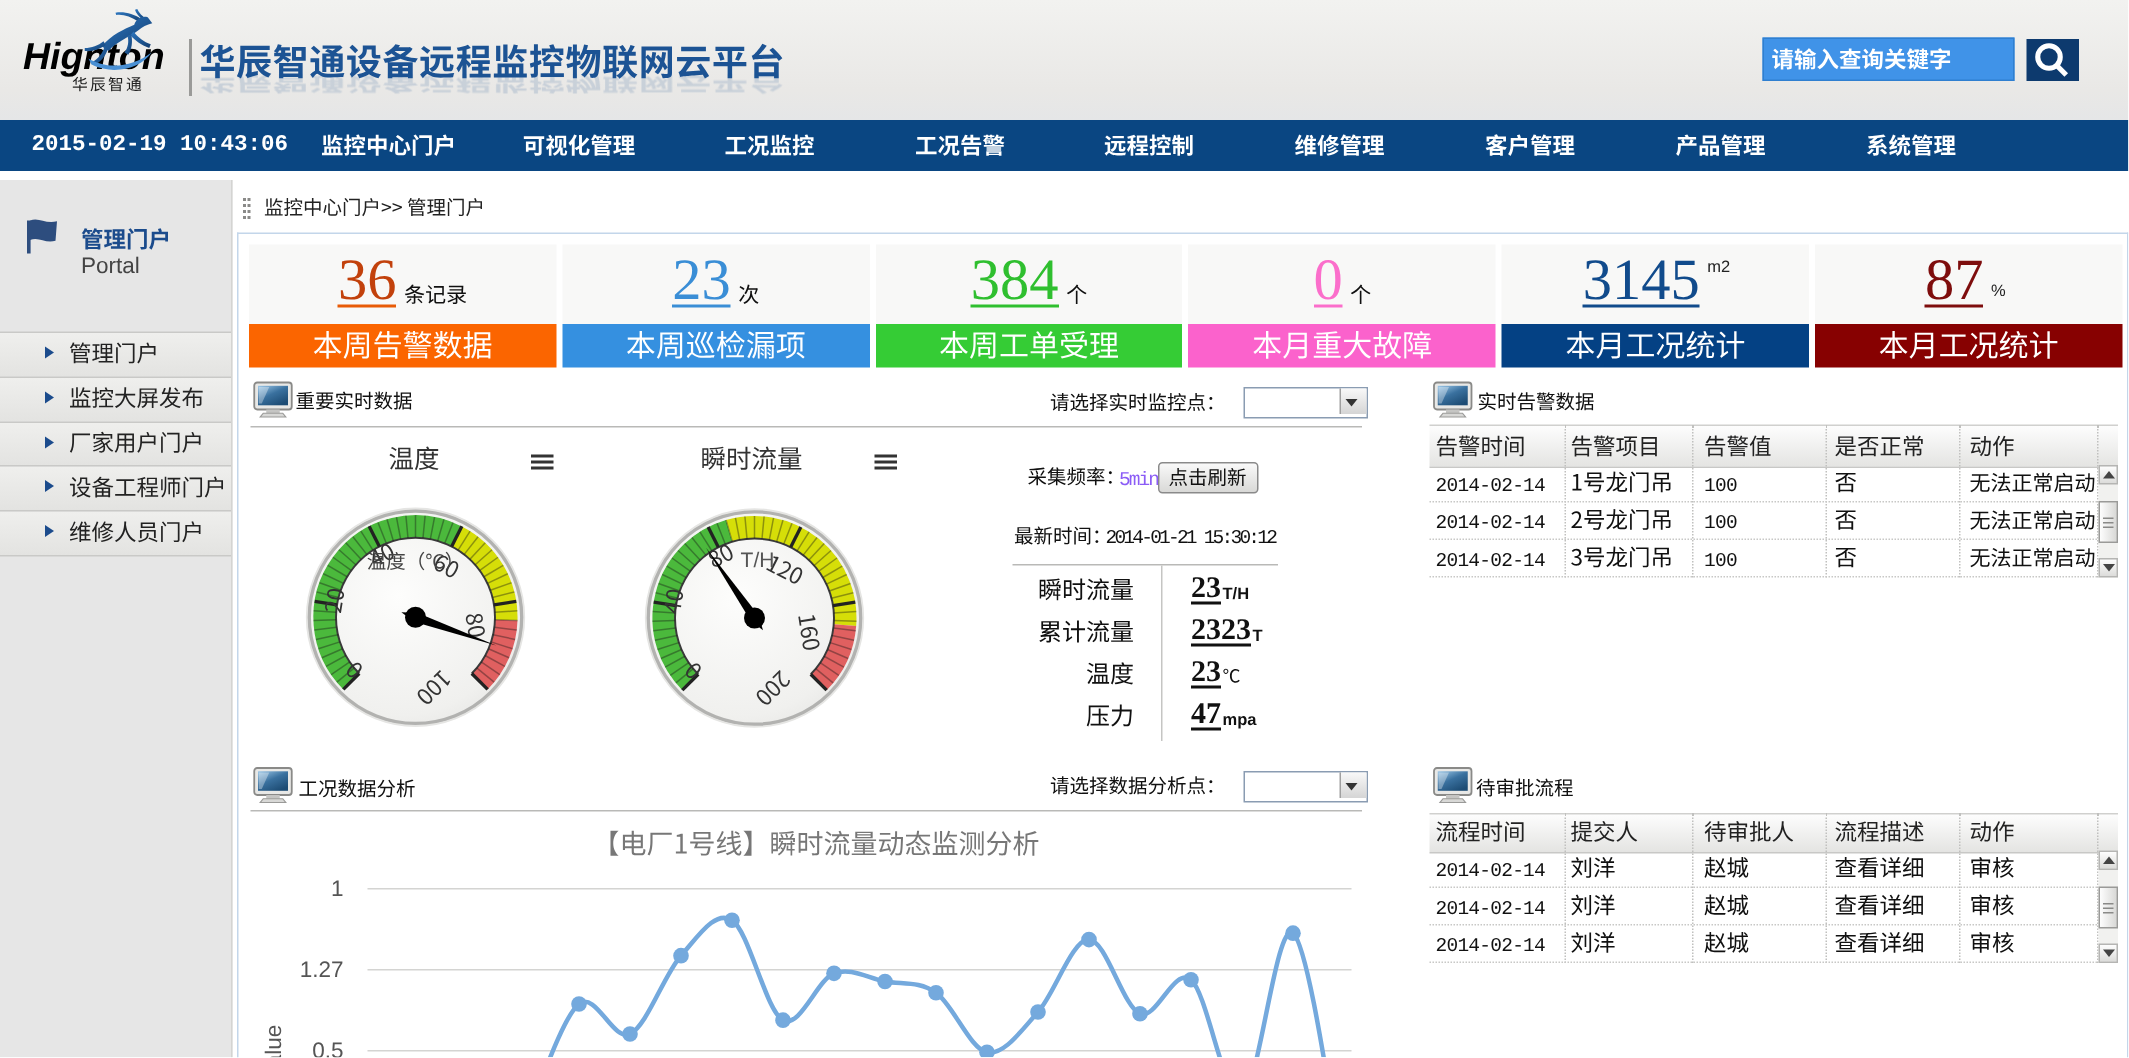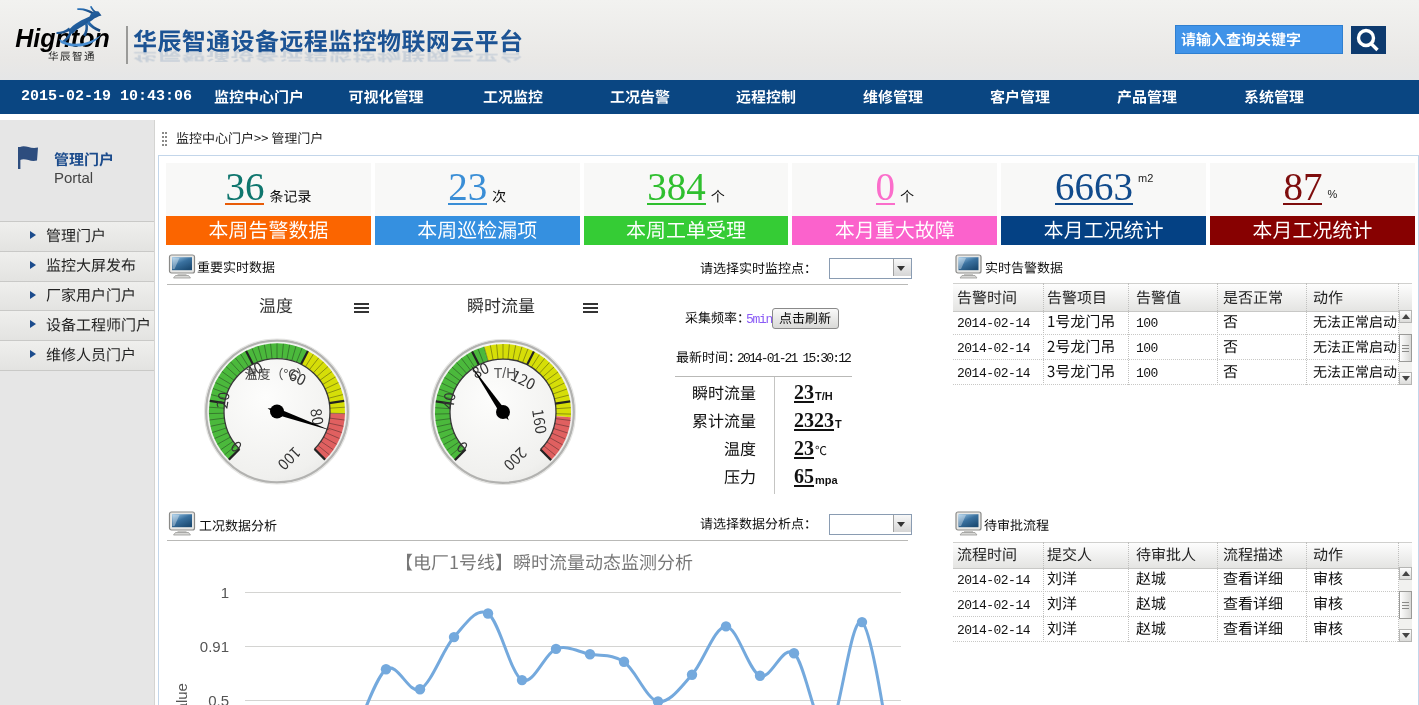--- a/index.html
+++ b/index.html
@@ -15,33 +15,33 @@
     <div style="position:absolute;left:30px;top:290.6px;width:0;height:0;border-left:6px solid #1b4b8c;border-top:4.5px solid transparent;border-bottom:4.5px solid transparent;"></div>
     <div style="position:absolute;left:0;top:310.4px;width:154px;height:28.8px;border-top:1px solid #c9c9c7;background:linear-gradient(#efefed,#e3e3e1);"></div>
     <div style="position:absolute;left:30px;top:320.4px;width:0;height:0;border-left:6px solid #1b4b8c;border-top:4.5px solid transparent;border-bottom:4.5px solid transparent;"></div>
     <div style="position:absolute;left:0;top:340.2px;width:154px;height:28.8px;border-top:1px solid #c9c9c7;background:linear-gradient(#efefed,#e3e3e1);"></div>
     <div style="position:absolute;left:30px;top:350.2px;width:0;height:0;border-left:6px solid #1b4b8c;border-top:4.5px solid transparent;border-bottom:4.5px solid transparent;"></div>
     <div style="position:absolute;left:0;top:370.0px;width:154px;height:1px;background:#c9c9c7;"></div>
     <div style="position:absolute;left:54px;top:169px;font:15px 'Liberation Sans',sans-serif;color:#444;">Portal</div>
     <div style="position:absolute;left:158px;top:155px;width:1259px;height:550px;border:1px solid #c3d6ea;border-bottom:none;"></div>
     <div style="position:absolute;left:166.0px;top:163px;width:204.8px;height:53px;background:#f8f8f7;"></div>
     <div style="position:absolute;left:166.0px;top:216px;width:204.8px;height:29px;background:#fb6500;"></div>
-    <div style="position:absolute;left:225.4px;top:170px;width:39.0px;text-align:center;font:39px 'Liberation Serif',serif;color:#0f766e;border-bottom:2px solid #e85b07;line-height:33px;">36</div>
+    <div style="position:absolute;left:225.4px;top:170px;width:39.0px;text-align:center;font:39px 'Liberation Serif',serif;color:#c2410c;border-bottom:2px solid #e85b07;line-height:33px;">36</div>
     <div style="position:absolute;left:374.8px;top:163px;width:204.8px;height:53px;background:#f8f8f7;"></div>
     <div style="position:absolute;left:374.8px;top:216px;width:204.8px;height:29px;background:#3590e0;"></div>
     <div style="position:absolute;left:448.2px;top:170px;width:39.0px;text-align:center;font:39px 'Liberation Serif',serif;color:#3a8ed6;border-bottom:2px solid #3a8ed6;line-height:33px;">23</div>
     <div style="position:absolute;left:583.6px;top:163px;width:204.8px;height:53px;background:#f8f8f7;"></div>
     <div style="position:absolute;left:583.6px;top:216px;width:204.8px;height:29px;background:#35cc35;"></div>
     <div style="position:absolute;left:647.2px;top:170px;width:58.5px;text-align:center;font:39px 'Liberation Serif',serif;color:#2fbf2f;border-bottom:2px solid #2fbf2f;line-height:33px;">384</div>
     <div style="position:absolute;left:792.4px;top:163px;width:204.8px;height:53px;background:#f8f8f7;"></div>
     <div style="position:absolute;left:792.4px;top:216px;width:204.8px;height:29px;background:#fb62cc;"></div>
     <div style="position:absolute;left:875.6px;top:170px;width:19.5px;text-align:center;font:39px 'Liberation Serif',serif;color:#fb6ecb;border-bottom:2px solid #fb6ecb;line-height:33px;">0</div>
     <div style="position:absolute;left:1001.2px;top:163px;width:204.8px;height:53px;background:#f8f8f7;"></div>
     <div style="position:absolute;left:1001.2px;top:216px;width:204.8px;height:29px;background:#044184;"></div>
-    <div style="position:absolute;left:1055.1px;top:170px;width:78.0px;text-align:center;font:39px 'Liberation Serif',serif;color:#114b8c;border-bottom:2px solid #114b8c;line-height:33px;">6663</div>
+    <div style="position:absolute;left:1055.1px;top:170px;width:78.0px;text-align:center;font:39px 'Liberation Serif',serif;color:#114b8c;border-bottom:2px solid #114b8c;line-height:33px;">3145</div>
     <div style="position:absolute;left:1138.1px;top:172px;font:11px 'Liberation Sans',sans-serif;color:#222;">m2</div>
     <div style="position:absolute;left:1210.0px;top:163px;width:204.8px;height:53px;background:#f8f8f7;"></div>
     <div style="position:absolute;left:1210.0px;top:216px;width:204.8px;height:29px;background:#870101;"></div>
     <div style="position:absolute;left:1283.4px;top:170px;width:39.0px;text-align:center;font:39px 'Liberation Serif',serif;color:#7e0d0d;border-bottom:2px solid #7e0d0d;line-height:33px;">87</div>
     <div style="position:absolute;left:1327.4px;top:188px;font:11px 'Liberation Sans',sans-serif;color:#222;">%</div>
     <div style="position:absolute;left:167px;top:284px;width:741px;height:1px;background:#b9b9b7;"></div>
     <div style="position:absolute;left:167px;top:540px;width:741px;height:1px;background:#b9b9b7;"></div>
     <div style="position:absolute;left:829px;top:258px;width:81px;height:19px;background:#fff;border:1px solid #8a9cb2;"></div>
     <div style="position:absolute;left:893px;top:259px;width:17px;height:17px;background:linear-gradient(#f8f8f8,#d5d5d5);border-left:1px solid #a0a0a0;"></div>
     <div style="position:absolute;left:897px;top:266px;width:0;height:0;border-top:5px solid #333;border-left:4px solid transparent;border-right:4px solid transparent;"></div>
@@ -51,21 +51,21 @@
     <div style="position:absolute;left:746px;top:312px;font:13px 'Liberation Mono',monospace;letter-spacing:-1.3px;color:#8b5cf6;">5min</div>
     <div style="position:absolute;left:772px;top:308px;width:65px;height:19px;background:linear-gradient(#f9f9f9,#d9d9d7);border:1px solid #8a8a8a;border-radius:3px;"></div>
     <div style="position:absolute;left:737px;top:351px;font:13px 'Liberation Mono',monospace;letter-spacing:-1.85px;color:#111;">2014-01-21 15:30:12</div>
     <div style="position:absolute;left:675px;top:376px;width:177px;height:1px;background:#b9b9b7;"></div>
     <div style="position:absolute;left:774px;top:377px;width:1px;height:117px;background:#c5c5c3;"></div>
     <div style="position:absolute;left:794px;top:384.0px;font:bold 20px 'Liberation Serif',serif;line-height:17px;color:#111;border-bottom:2px solid #111;">23</div>
     <div style="position:absolute;left:815.0px;top:390.0px;font:bold 11px 'Liberation Sans',sans-serif;color:#111;">T/H</div>
     <div style="position:absolute;left:794px;top:412.0px;font:bold 20px 'Liberation Serif',serif;line-height:17px;color:#111;border-bottom:2px solid #111;">2323</div>
     <div style="position:absolute;left:835.0px;top:418.0px;font:bold 11px 'Liberation Sans',sans-serif;color:#111;">T</div>
     <div style="position:absolute;left:794px;top:440.0px;font:bold 20px 'Liberation Serif',serif;line-height:17px;color:#111;border-bottom:2px solid #111;">23</div>
-    <div style="position:absolute;left:794px;top:468.0px;font:bold 20px 'Liberation Serif',serif;line-height:17px;color:#111;border-bottom:2px solid #111;">65</div>
+    <div style="position:absolute;left:794px;top:468.0px;font:bold 20px 'Liberation Serif',serif;line-height:17px;color:#111;border-bottom:2px solid #111;">47</div>
     <div style="position:absolute;left:815.0px;top:474.0px;font:bold 11px 'Liberation Sans',sans-serif;color:#111;">mpa</div>
     <div style="position:absolute;left:354px;top:302.5px;width:15px;height:2.6px;background:#333;"></div>
     <div style="position:absolute;left:354px;top:306.7px;width:15px;height:2.6px;background:#333;"></div>
     <div style="position:absolute;left:354px;top:310.9px;width:15px;height:2.6px;background:#333;"></div>
     <div style="position:absolute;left:583px;top:302.5px;width:15px;height:2.6px;background:#333;"></div>
     <div style="position:absolute;left:583px;top:306.7px;width:15px;height:2.6px;background:#333;"></div>
     <div style="position:absolute;left:583px;top:310.9px;width:15px;height:2.6px;background:#333;"></div>
     <div style="position:absolute;left:953px;top:283px;width:459px;height:27px;background:linear-gradient(#fdfdfd,#e4e4e2);border-top:1px solid #d0d0ce;border-bottom:1px solid #c8c8c6;"></div>
     <div style="position:absolute;left:1043px;top:283px;width:1px;height:102px;border-left:1px dotted #c0c0be;"></div>
     <div style="position:absolute;left:1128px;top:283px;width:1px;height:102px;border-left:1px dotted #c0c0be;"></div>
@@ -107,21 +107,21 @@
     <div style="position:absolute;left:1399px;top:629px;width:13px;height:13px;background:linear-gradient(#fdfdfd,#dcdcda);border:1px solid #b5b5b3;box-sizing:border-box;"></div>
     <div style="position:absolute;left:1401.5px;top:571.0px;width:0;height:0;border-bottom:5px solid #444;border-left:4px solid transparent;border-right:4px solid transparent;"></div>
     <div style="position:absolute;left:1401.5px;top:633.0px;width:0;height:0;border-top:5px solid #444;border-left:4px solid transparent;border-right:4px solid transparent;"></div>
     <div style="position:absolute;left:1399px;top:590.5px;width:13px;height:28px;background:linear-gradient(90deg,#fdfdfd,#d8d8d6);border:1px solid #9a9a98;box-sizing:border-box;"></div>
     <div style="position:absolute;left:1402.0px;top:601.5px;width:7px;height:1px;background:#8a8a88;"></div>
     <div style="position:absolute;left:1402.0px;top:604.5px;width:7px;height:1px;background:#8a8a88;"></div>
     <div style="position:absolute;left:1402.0px;top:607.5px;width:7px;height:1px;background:#8a8a88;"></div>
     <div style="position:absolute;left:245px;top:592.0px;width:656px;height:1px;background:#d4d4d2;"></div>
     <div style="position:absolute;left:169px;top:584.0px;width:60px;text-align:right;font:15px 'Liberation Sans',sans-serif;color:#555;">1</div>
     <div style="position:absolute;left:245px;top:645.8px;width:656px;height:1px;background:#d4d4d2;"></div>
-    <div style="position:absolute;left:169px;top:637.8px;width:60px;text-align:right;font:15px 'Liberation Sans',sans-serif;color:#555;">0.91</div>
+    <div style="position:absolute;left:169px;top:637.8px;width:60px;text-align:right;font:15px 'Liberation Sans',sans-serif;color:#555;">1.27</div>
     <div style="position:absolute;left:245px;top:699.5px;width:656px;height:1px;background:#d4d4d2;"></div>
     <div style="position:absolute;left:169px;top:691.5px;width:60px;text-align:right;font:15px 'Liberation Sans',sans-serif;color:#555;">0.5</div>
     <div style="position:absolute;left:162px;top:132px;width:2px;height:2px;background:#8a8a88;"></div>
     <div style="position:absolute;left:162px;top:136px;width:2px;height:2px;background:#8a8a88;"></div>
     <div style="position:absolute;left:162px;top:140px;width:2px;height:2px;background:#8a8a88;"></div>
     <div style="position:absolute;left:162px;top:144px;width:2px;height:2px;background:#8a8a88;"></div>
     <div style="position:absolute;left:165px;top:132px;width:2px;height:2px;background:#8a8a88;"></div>
     <div style="position:absolute;left:165px;top:136px;width:2px;height:2px;background:#8a8a88;"></div>
     <div style="position:absolute;left:165px;top:140px;width:2px;height:2px;background:#8a8a88;"></div>
     <div style="position:absolute;left:165px;top:144px;width:2px;height:2px;background:#8a8a88;"></div>

